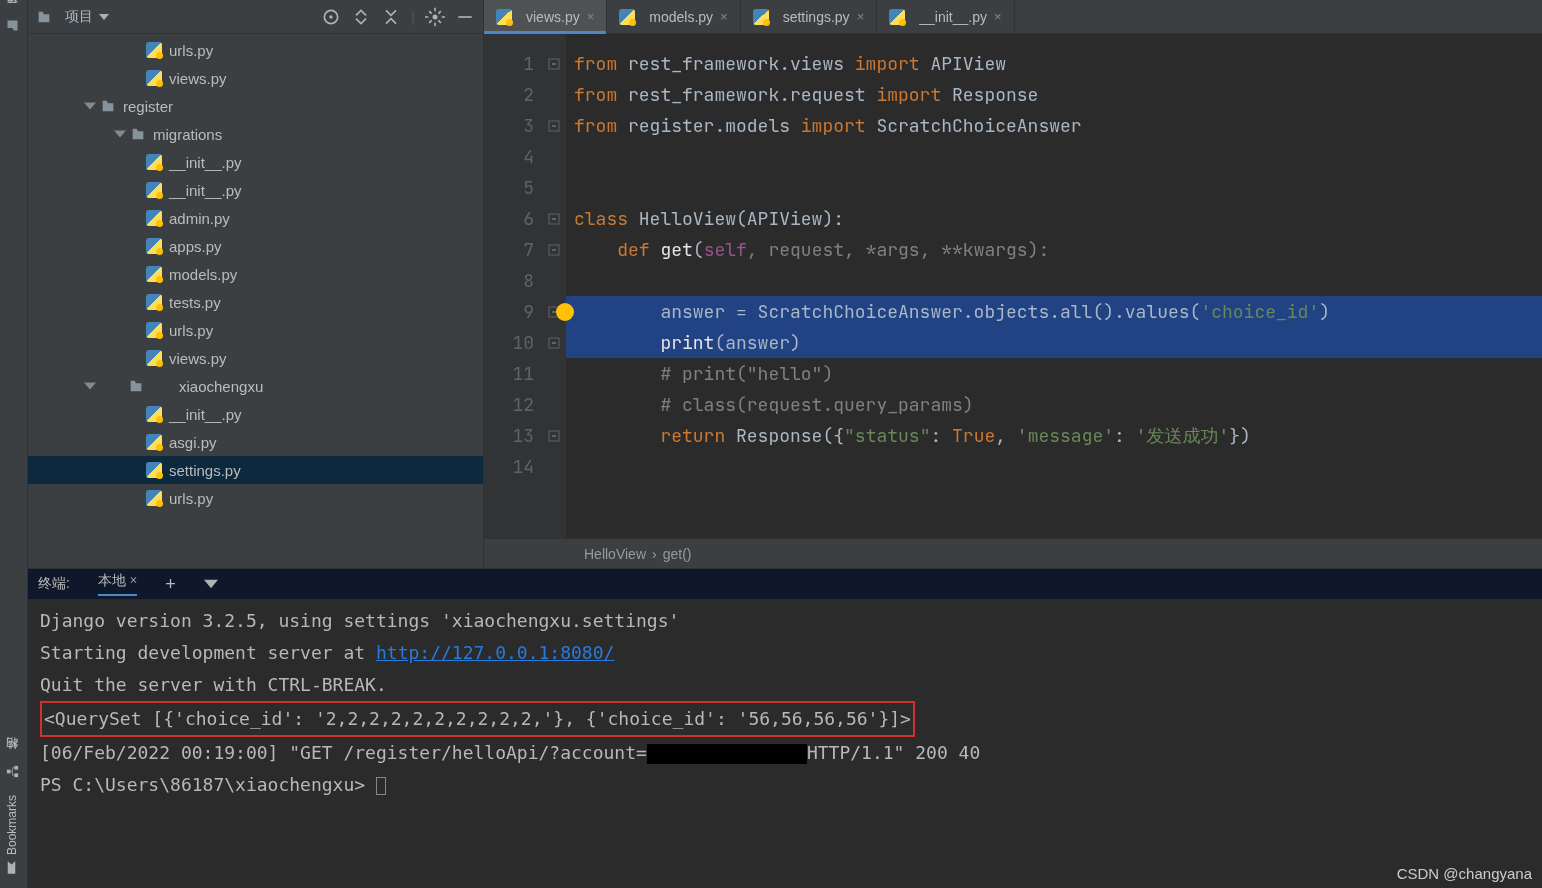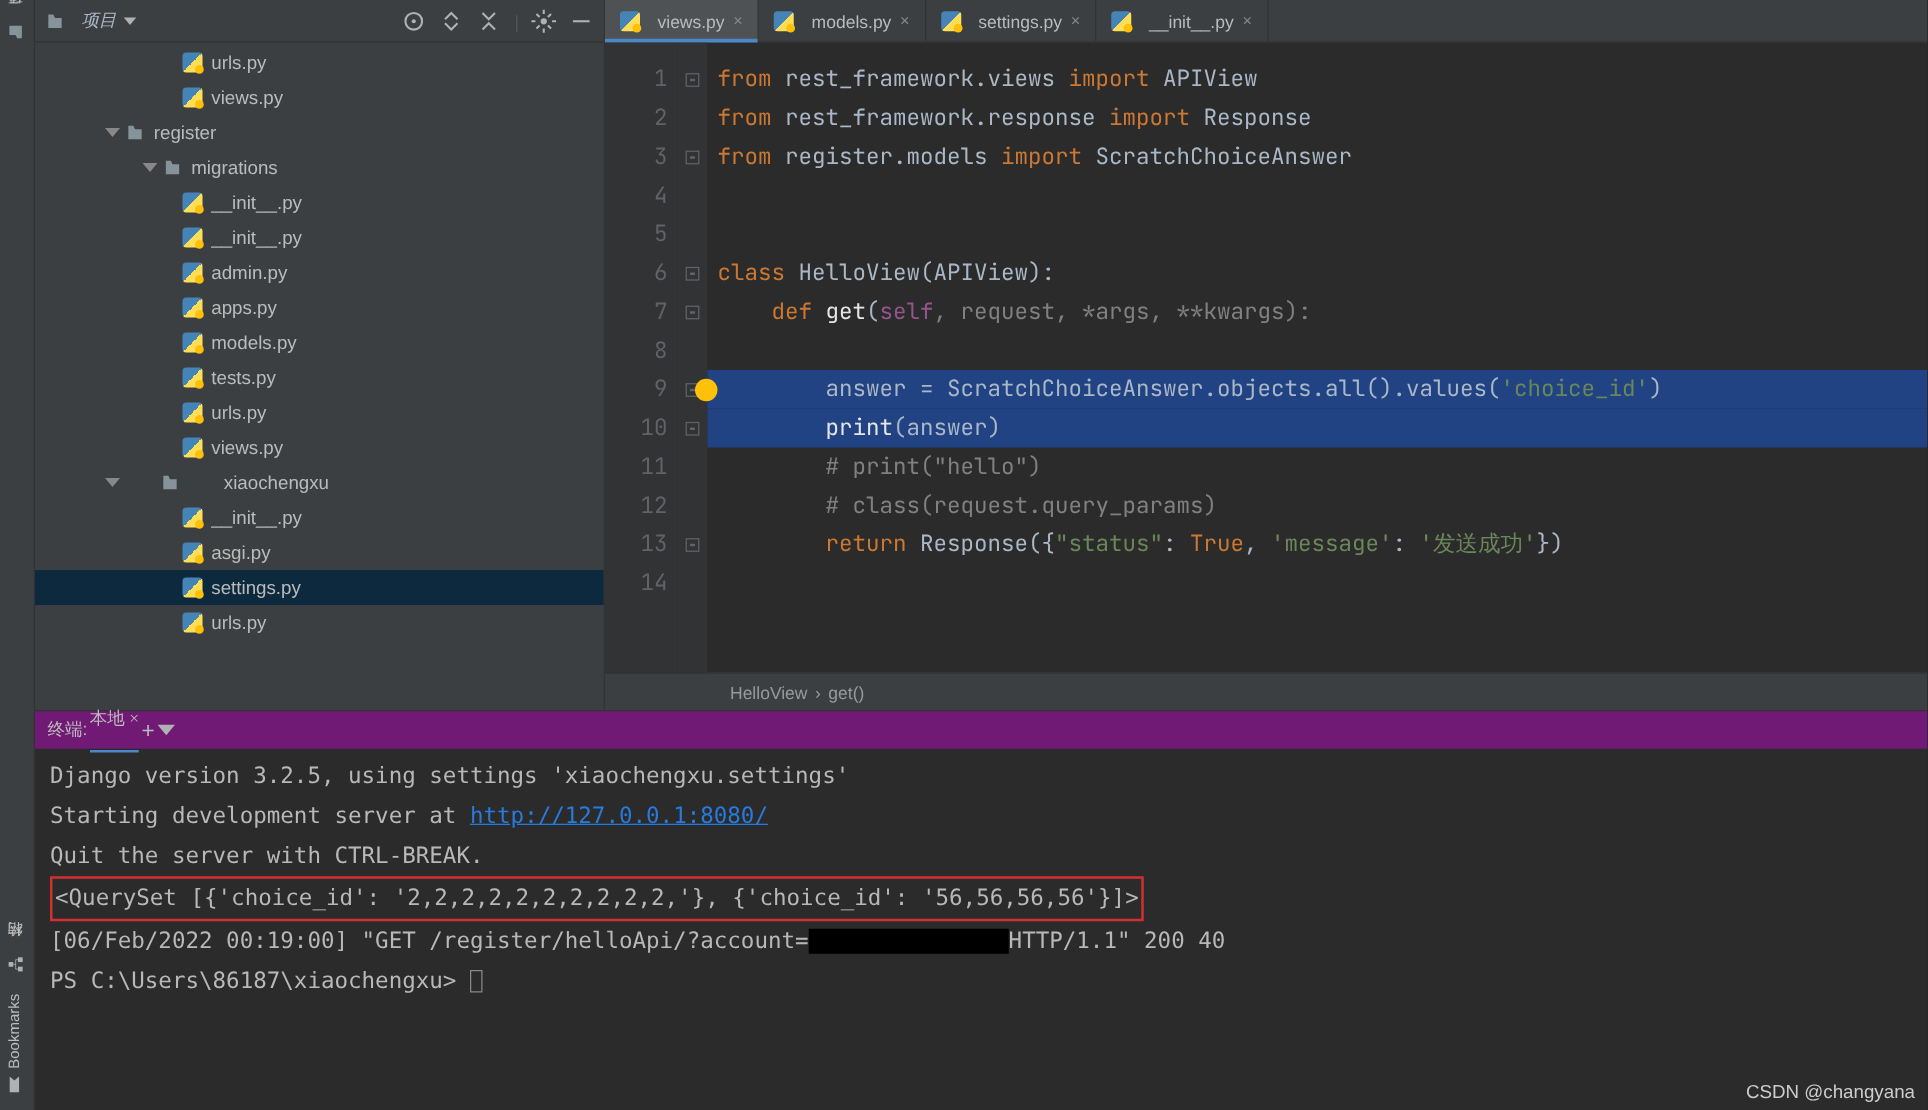--- a/index.html
+++ b/index.html
@@ -3,21 +3,21 @@
 <meta charset="utf-8">
 <style>
 * { margin: 0; padding: 0; box-sizing: border-box; }
 body { font-family: "Microsoft YaHei", "Segoe UI", Arial, sans-serif; background: #2b2b2b; color: #a9b7c6; width: 1542px; height: 888px; overflow: hidden; font-size: 14px; display: flex; }
 .leftbar { width: 28px; background: #3c3f41; border-right: 1px solid #323232; display: flex; flex-direction: column; justify-content: space-between; padding: 5px 0; }
 .leftbar .tb { writing-mode: vertical-rl; transform: rotate(180deg); color: #bbb; font-size: 12px; padding: 8px 4px; cursor: pointer; display: flex; align-items: center; gap: 5px; }
 .leftbar .ico { width: 15px; height: 15px; }
 .main-col { flex: 1; display: flex; flex-direction: column; height: 888px; }
 .upper { flex: 1; display: flex; min-height: 0; }
 .projpanel { width: 456px; background: #3c3f41; border-right: 1px solid #323232; display: flex; flex-direction: column; }
-.proj-hdr { height: 34px; display: flex; align-items: center; justify-content: space-between; padding: 0 8px; background: #3c3f41; border-bottom: 1px solid #323232; font-style: italic; }
+.proj-hdr { height: 34px; display: flex; align-items: center; justify-content: space-between; padding: 0 8px; background: #3c3f41; border-bottom: 1px solid #323232; }
 .proj-hdr-l { display: flex; align-items: center; gap: 6px; }
 .proj-hdr-r { display: flex; align-items: center; gap: 10px; }
 .ibtn { width: 20px; height: 20px; display: flex; align-items: center; justify-content: center; cursor: pointer; fill: #afb1b3; }
 .tree { flex: 1; overflow: auto; padding-top: 2px; }
 .trow { height: 28px; display: flex; align-items: center; cursor: pointer; color: #bbb; font-size: 15px; }
 .trow.sel { background: #0d293e; }
 .trow .chev { width: 12px; height: 12px; fill: #888; margin-right: 4px; }
 .pyico { width: 16px; height: 16px; margin-right: 7px; background: linear-gradient(135deg,#4584b6 50%,#ffde57 50%); border-radius: 3px; position: relative; }
 .pyico::after { content:''; position:absolute; right:-1px; bottom:-1px; width:7px; height:7px; background:#ffc107; border-radius:50%; }
 .dirico { width: 16px; height: 16px; margin-right: 7px; fill: #87939a; }
@@ -38,22 +38,22 @@
 .cl.selline { background:#214283; }
 .kw { color: #cc7832; }
 .fn { color: #e5e5e5; }
 .par { color: #808080; }
 .str { color: #6a8759; }
 .cmt { color: #808080; }
 .self { color:#94558d;}
 .bulb { position:absolute; left:-10px; top:7px; width:18px; height:18px; background:#ffc107; border-radius:50%; }
 .crumbs { height: 30px; background: #3c3f41; border-top: 1px solid #323232; display: flex; align-items: center; padding-left: 100px; color: #999; font-size: 14px; gap: 6px; }
 .terminal-wrap { height: 320px; background: #2b2b2b; border-top: 1px solid #323232; display: flex; flex-direction: column; }
-.term-hdr { height: 30px; background: #701a75; display: flex; align-items: center; padding: 0 10px; color: #bbb; font-size: 14px; gap: 2px; }
-.term-hdr .t-tab { position:relative; padding-bottom:16px;font-family:Liberation Serif, serif;}
+.term-hdr { height: 30px; background: #0f172a; display: flex; align-items: center; padding: 0 10px; color: #bbb; font-size: 14px; gap: 28px; }
+.term-hdr .t-tab { position:relative; padding-bottom:4px;font-family:Liberation Serif, serif;}
 .term-hdr .t-tab.active { border-bottom:2px solid #4a88c7;}
 .term-body { flex: 1; font-family: Consolas, monospace; font-size: 18px; line-height: 32px; padding: 6px 12px; color: #b8b8b8; overflow:auto;}
 .term-body a { color: #287bde; text-decoration: underline; }
 .hlbox { border: 2px solid #d03030; padding: 0 2px; display:inline-block;}
 .watermark { position: fixed; right: 10px; bottom: 6px; color: #ccc; font-size: 15px; }
 .redact { display:inline-block; width:160px; height:20px; background:#000; vertical-align:middle;}
 .folder-ico { width:16px; height:16px; margin-right:7px;}
 </style>
 </head>
 <body>
@@ -304,21 +304,21 @@
             <div class="gm">
               <svg viewBox="0 0 14 14">
                 <rect x="2" y="2" width="10" height="10" fill="none" stroke="#606366"></rect>
                 <rect x="5" y="6" width="4" height="2"></rect>
               </svg>
             </div>
             <div class="gm"></div>
           </div>
         <div class="codebody">
           <div class="cl"><span class="kw">from </span><span>rest_framework.views </span><span class="kw">import </span><span>APIView</span></div>
-          <div class="cl"><span class="kw">from </span><span>rest_framework.response </span><span class="kw">import </span><span>Response</span></div>
+          <div class="cl"><span class="kw">from </span><span>rest_framework.request </span><span class="kw">import </span><span>Response</span></div>
           <div class="cl"><span class="kw">from </span><span>register.models </span><span class="kw">import </span><span>ScratchChoiceAnswer</span></div>
           <div class="cl"></div>
           <div class="cl"></div>
           <div class="cl"><span class="kw">class </span><span>HelloView</span><span>(APIView):</span></div>
           <div class="cl">    <span class="kw">def </span><span class="fn">get</span><span>(</span><span class="self">self</span><span class="par">, request, *args, **kwargs):</span></div>
           <div class="cl"></div>
           <div class="cl selline"><span class="bulb"></span>        <span>answer = ScratchChoiceAnswer.objects.all().values(</span><span class="str">'choice_id'</span><span>)</span></div>
           <div class="cl selline">        <span class="fn">print</span><span>(</span><span>answer</span><span>)</span></div>
           <div class="cl">        <span class="cmt"># print("hello")</span></div>
           <div class="cl">        <span class="cmt"># class(request.query_params)</span></div>

